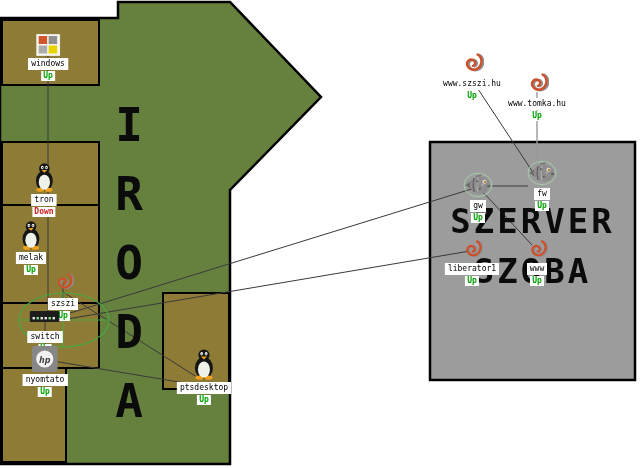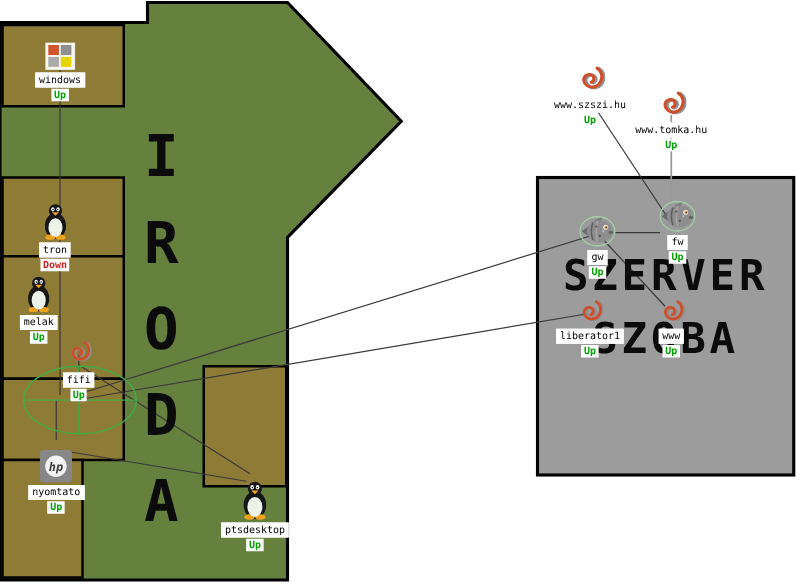--- a/index.html
+++ b/index.html
@@ -140,34 +140,41 @@
           <use href="#i-tux"></use>
         </svg></div>
     <div class="nlabel">melak</div>
     <div class="status up">Up</div>
   </div>
 
   <div class="node" style="left:63px;top:272px">
     <div class="icon"><svg width="21" height="21">
           <use href="#i-swirl"></use>
         </svg></div>
-    <div class="nlabel" style="margin-top:5px">fifi</div>
-    <div class="status up">Up</div>
-  </div>
-
-
-  <div class="node" style="left:45px;top:360px">
+    <div class="nlabel" style="margin-top:5px">szszi</div>
+    <div class="status up">Up</div>
+  </div>
+
+  <div class="node" style="left:45px;top:311px">
+    <div class="icon"><svg width="30" height="11">
+          <use href="#i-switch"></use>
+        </svg></div>
+    <div class="nlabel" style="margin-top:9px">switch</div>
+    <div class="status up">Up</div>
+  </div>
+
+  <div class="node" style="left:45px;top:346px">
     <div class="icon"><svg width="26" height="26">
           <use href="#i-hp"></use>
         </svg></div>
     <div class="nlabel">nyomtato</div>
     <div class="status up">Up</div>
   </div>
 
-  <div class="node" style="left:204px;top:384px">
+  <div class="node" style="left:204px;top:348px">
     <div class="icon"><svg width="22" height="32">
           <use href="#i-tux"></use>
         </svg></div>
     <div class="nlabel">ptsdesktop</div>
     <div class="status up">Up</div>
   </div>
 
   <div class="node" style="left:478px;top:172px">
     <div class="icon"><svg width="30" height="26">
           <use href="#i-fish"></use>

